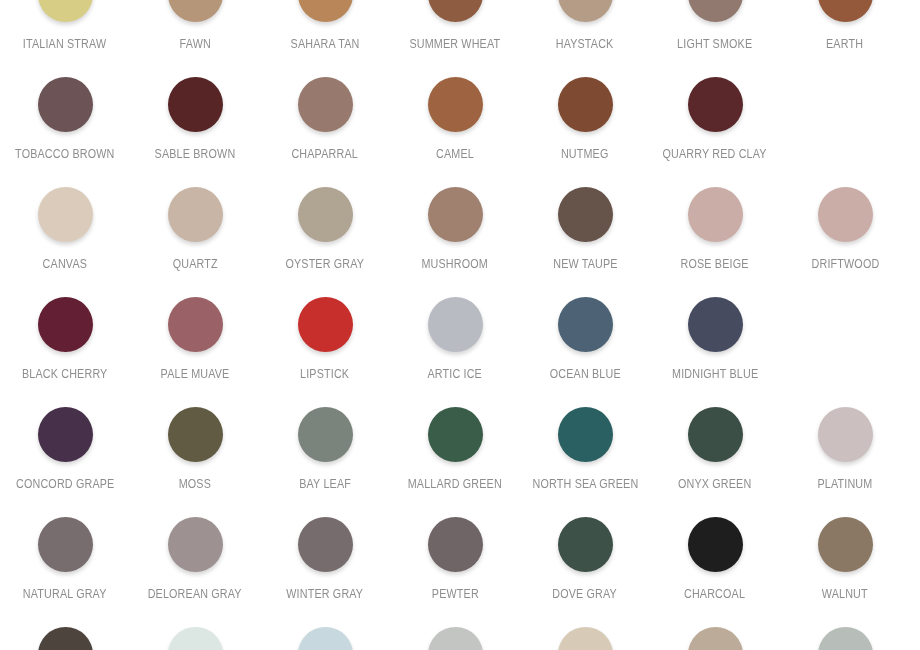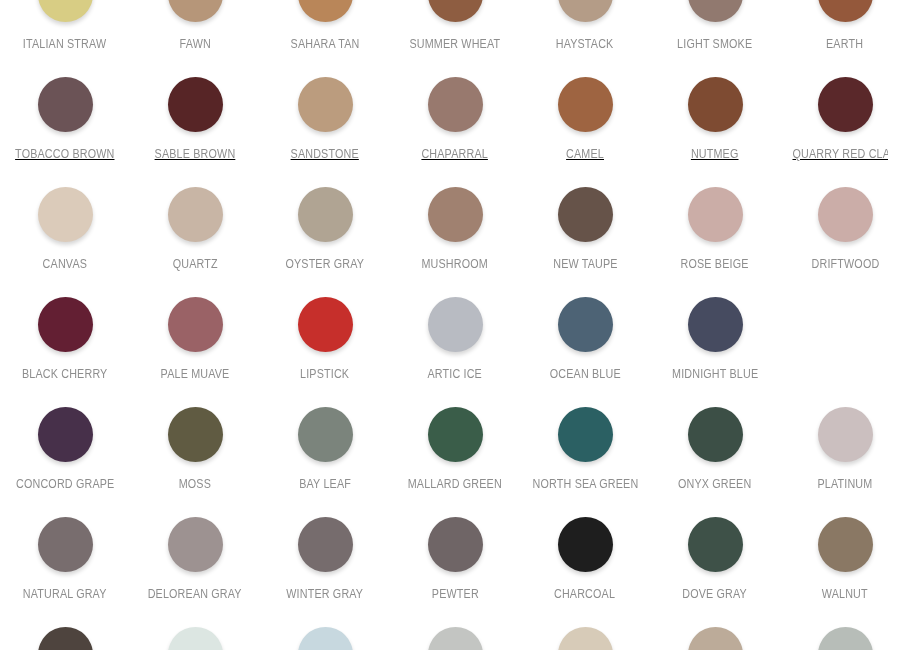--- a/index.html
+++ b/index.html
@@ -93,34 +93,30 @@
       </div>
       <div class="swatch-cell">
         <div class="swatch-dot" style="background: rgb(145, 121, 111);"></div>
         <div class="swatch-label">LIGHT SMOKE</div>
       </div>
       <div class="swatch-cell">
         <div class="swatch-dot" style="background: rgb(148, 88, 59);"></div>
         <div class="swatch-label">EARTH</div>
       </div>
     </div>
-    <div class="swatch-row" style="top: 77px; text-decoration: underline;">
+    <div class="swatch-row" style="top: 77px;">
       <div class="swatch-cell">
         <div class="swatch-dot" style="background: rgb(107, 83, 86);"></div>
         <div class="swatch-label">TOBACCO BROWN</div>
       </div>
       <div class="swatch-cell">
         <div class="swatch-dot" style="background: rgb(87, 37, 38);"></div>
         <div class="swatch-label">SABLE BROWN</div>
       </div>
       <div class="swatch-cell">
-        <div class="swatch-dot" style="background: rgb(187, 156, 126);"></div>
-        <div class="swatch-label">SANDSTONE</div>
-      </div>
-      <div class="swatch-cell">
         <div class="swatch-dot" style="background: rgb(152, 121, 110);"></div>
         <div class="swatch-label">CHAPARRAL</div>
       </div>
       <div class="swatch-cell">
         <div class="swatch-dot" style="background: rgb(158, 100, 65);"></div>
         <div class="swatch-label">CAMEL</div>
       </div>
       <div class="swatch-cell">
         <div class="swatch-dot" style="background: rgb(126, 75, 50);"></div>
         <div class="swatch-label">NUTMEG</div>
@@ -227,28 +223,28 @@
       </div>
       <div class="swatch-cell">
         <div class="swatch-dot" style="background: rgb(118, 108, 109);"></div>
         <div class="swatch-label">WINTER GRAY</div>
       </div>
       <div class="swatch-cell">
         <div class="swatch-dot" style="background: rgb(111, 101, 102);"></div>
         <div class="swatch-label">PEWTER</div>
       </div>
       <div class="swatch-cell">
+        <div class="swatch-dot" style="background: rgb(62, 81, 72);"></div>
+        <div class="swatch-label">DOVE GRAY</div>
+      </div>
+      <div class="swatch-cell">
         <div class="swatch-dot" style="background: rgb(30, 30, 30);"></div>
         <div class="swatch-label">CHARCOAL</div>
       </div>
       <div class="swatch-cell">
-        <div class="swatch-dot" style="background: rgb(62, 81, 72);"></div>
-        <div class="swatch-label">DOVE GRAY</div>
-      </div>
-      <div class="swatch-cell">
         <div class="swatch-dot" style="background: rgb(138, 120, 100);"></div>
         <div class="swatch-label">WALNUT</div>
       </div>
     </div>
     <div class="swatch-row" style="top: 627px;">
       <div class="swatch-cell">
         <div class="swatch-dot" style="background: rgb(78, 68, 62);"></div>
         <div class="swatch-label"></div>
       </div>
       <div class="swatch-cell">

